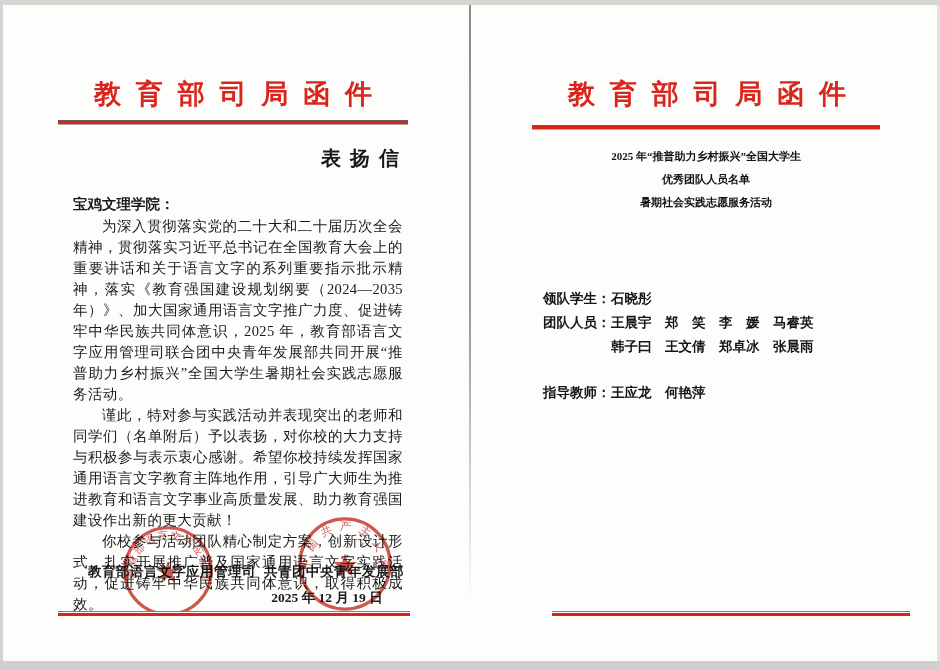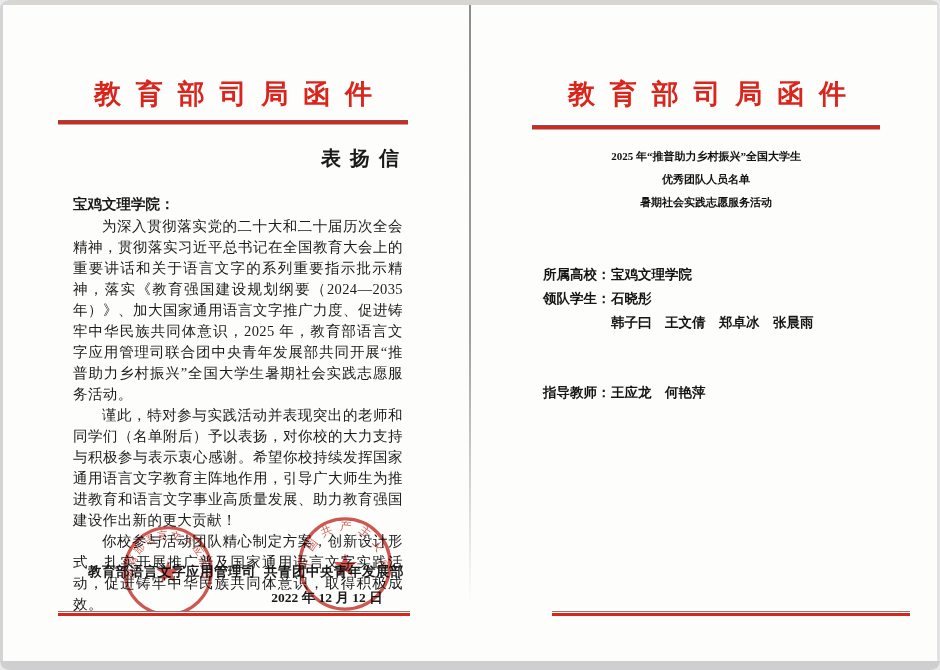--- a/index.html
+++ b/index.html
@@ -1,17 +1,17 @@
 <!DOCTYPE html>
 <html><head>
 <meta charset="utf-8">
 <style>
   html,body{margin:0;padding:0;}
   body{background:#e9e9e9;font-family:"Liberation Serif","DejaVu Serif",serif;}
-  .scan{position:relative;width:940px;height:670px;margin:0 auto;background:#fdfdfc;overflow:hidden;border-radius:9px;}
+  .scan{position:relative;width:940px;height:670px;margin:0 auto;background:#fdfdfc;overflow:hidden;}
 
   
   .strip-top{position:absolute;left:0;top:0;width:940px;height:5px;background:#d7d6d3;}
   .strip-bottom{position:absolute;left:0;top:661px;width:940px;height:9px;background:#cfcfcf;}
   .edge-left{position:absolute;left:0;top:5px;width:3px;height:656px;background:#d4d4d4;}
   .edge-right{position:absolute;left:937px;top:5px;width:3px;height:656px;background:#e2e2e2;}
   .page-divider{position:absolute;left:469px;top:5px;width:2px;height:598px;
     background:linear-gradient(to bottom,#8d8d8d 0%,#9d9d9d 55%,rgba(160,160,160,0) 100%);}
 
   
@@ -77,21 +77,21 @@
   <div class="salutation">宝鸡文理学院：</div>
 
   <div class="letter-body">
     <p>为深入贯彻落实党的二十大和二十届历次全会精神，贯彻落实习近平总书记在全国教育大会上的重要讲话和关于语言文字的系列重要指示批示精神，落实《教育强国建设规划纲要（2024—2035 年）》、加大国家通用语言文字推广力度、促进铸牢中华民族共同体意识，2025 年，教育部语言文字应用管理司联合团中央青年发展部共同开展“推普助力乡村振兴”全国大学生暑期社会实践志愿服务活动。</p>
     <p>谨此，特对参与实践活动并表现突出的老师和同学们（名单附后）予以表扬，对你校的大力支持与积极参与表示衷心感谢。希望你校持续发挥国家通用语言文字教育主阵地作用，引导广大师生为推进教育和语言文字事业高质量发展、助力教育强国建设作出新的更大贡献！</p>
     <p>你校参与活动团队精心制定方案，创新设计形式，扎实开展推广普及国家通用语言文字实践活动，促进铸牢中华民族共同体意识，取得积极成效。</p>
   </div>
 
   <div class="sig sig-1">教育部语言文字应用管理司</div>
   <div class="sig sig-2">共青团中央青年发展部</div>
-  <div class="letter-date">2022 年 12 月 12 日</div>
+  <div class="letter-date">2025 年 12 月 19 日</div>
 
   <svg class="stamp stamp-1" viewBox="0 0 100 100">
     <circle cx="50" cy="50" r="46" fill="none" stroke="#c5342b" stroke-width="3.4"></circle>
     <path id="seal-arc-1" d="M 15,60 A 36,36 0 1 1 85,60" fill="none"></path>
     <text font-size="11" fill="#c5342b" letter-spacing="2">
       <textPath href="#seal-arc-1" startOffset="2">教育部语言文字应用管理司</textPath>
     </text>
     <path fill="#c5342b" d="M50,39 L52.9,48 L62.4,48 L54.8,53.5 L57.6,62.5 L50,57 L42.4,62.5 L45.2,53.5 L37.6,48 L47.1,48 Z"></path>
   </svg>
 
@@ -108,29 +108,27 @@
 
   <div class="letterhead lh-right">教育部司局函件</div>
   <div class="head-rule hr-right"></div>
 
   <div class="roster-title">
     <span>2025 年“推普助力乡村振兴”全国大学生</span>
     <span>优秀团队人员名单</span>
     <span>暑期社会实践志愿服务活动</span>
   </div>
 
-  <div class="field-row row-school">
-    <span class="field-label">所属高校：</span><span>宝鸡文理学院</span>
-  </div>
 
   <div class="field-row row-leader">
     <span class="field-label">领队学生：</span><span>石晓彤</span>
   </div>
 
   <div class="field-row row-team">
+    <div class="team-line"><span class="field-label">团队人员：</span><span>王晨宇　郑　笑　李　媛　马睿英</span></div>
     <div class="team-line cont"><span>韩子曰　王文倩　郑卓冰　张晨雨</span></div>
   </div>
 
   <div class="field-row row-advisor">
     <span class="field-label">指导教师：</span><span>王应龙　何艳萍</span>
   </div>
 
   <div class="foot-rule fr-right"></div>
 
 </div>

